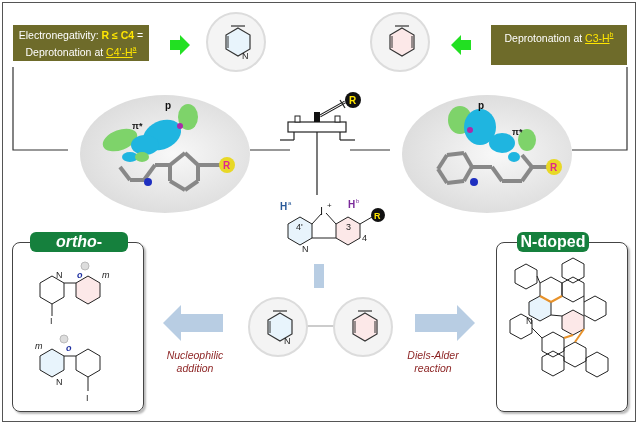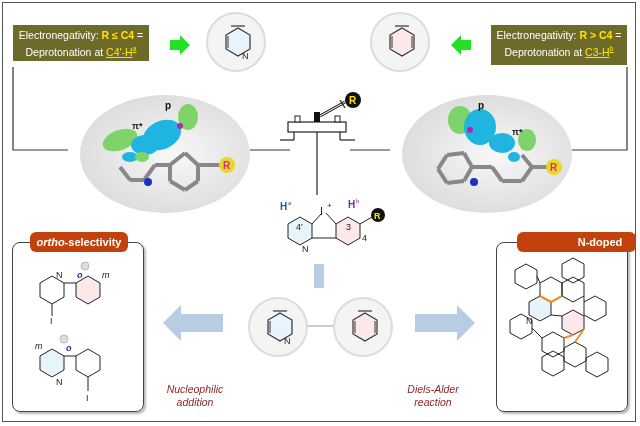--- a/index.html
+++ b/index.html
@@ -3,37 +3,36 @@
 <meta charset="utf-8">
 <style>
   html,body{margin:0;padding:0;background:#fff;}
   body{width:640px;height:426px;position:relative;overflow:hidden;font-family:"Liberation Sans",sans-serif;}
   .frame{position:absolute;left:2px;top:2px;width:634px;height:420px;border:1.5px solid #555;box-sizing:border-box;}
   .box-label{position:absolute;background:#6e6b2a;color:#fff;font-size:10.5px;line-height:14px;text-align:center;padding:3px 4px;box-sizing:border-box;}
   .box-label .hl{color:#ffe600;font-weight:bold;}
   .box-label .hl2{color:#ffe600;text-decoration:underline;}
   .bubble{position:absolute;border-radius:50%;background:#f4f4f4;border:2px solid #dcdcdc;box-sizing:border-box;}
   .panel{position:absolute;border:1.5px solid #444;border-radius:8px;box-sizing:border-box;box-shadow:2px 2px 2px #bbb;}
-  .tag{position:absolute;background:#c2410c;color:#fff;font-size:11px;font-weight:bold;border-radius:6px;text-align:center;line-height:20px;height:20px;}
-  .red-label{position:absolute;color:#8a1f1f;font-style:italic;font-size:10.5px;text-align:center;line-height:13px;margin-top:34px;}
+  .tag{position:absolute;background:#15803d;color:#fff;font-size:16px;font-weight:bold;border-radius:6px;text-align:center;line-height:20px;height:20px;}
+  .red-label{position:absolute;color:#8a1f1f;font-style:italic;font-size:10.5px;text-align:center;line-height:13px;}
   svg{position:absolute;overflow:visible;}
   .ovl{position:absolute;border-radius:50%;background:radial-gradient(ellipse at 55% 50%, #f8f8f8 0%, #dedede 70%, #c9c9c9 100%);}
 </style>
 </head>
 <body>
 
 <div class="frame"></div>
 
 <div class="box-label" style="left:13px;top:25px;width:136px;height:36px;">
   <div><span>Electronegativity: </span><span class="hl">R ≤ C4</span><span> =</span></div>
   <div><span>Deprotonation at </span><span class="hl2">C4'-H</span><sup class="hl2" style="font-size:7px">a</sup></div>
 </div>
 
 <div class="box-label" style="left:491px;top:25px;width:136px;height:40px;">
-  <div><span>Electronegativity: </span><span class="hl">R &gt; C4</span><span> =</span></div>
   <div><span>Deprotonation at </span><span class="hl2">C3-H</span><sup class="hl2" style="font-size:7px">b</sup></div>
 </div>
 
 <svg style="left:170px;top:35px;" width="22" height="20">
     <polygon points="0,5 10,5 10,0 20,10 10,20 10,15 0,15" fill="#22e022"></polygon>
   </svg>
 <svg style="left:449px;top:35px;" width="22" height="20">
     <polygon points="22,5 12,5 12,0 2,10 12,20 12,15 22,15" fill="#22e022"></polygon>
   </svg>
 
@@ -214,21 +213,21 @@
   <line x1="34" y1="21" x2="46" y2="21" stroke="#222" stroke-width="1"></line>
   <line x1="58" y1="42" x2="58" y2="56" stroke="#222" stroke-width="1"></line>
   <circle cx="34" cy="4" r="4" fill="#ddd" stroke="#bbb"></circle>
   <text x="26" y="50" font-size="9" fill="#222">N</text>
   <text x="36" y="16" font-size="9" font-weight="bold" font-style="italic" fill="#1e2fa0">o</text>
   <text x="5" y="14" font-size="9" font-style="italic" fill="#222">m</text>
   <text x="56" y="66" font-size="9" fill="#222">I</text>
 </svg>
 
 <div class="panel" style="left:496px;top:242px;width:132px;height:170px;"></div>
-<div class="tag" style="left:517px;top:232px;width:72px;padding-left:47px;">N-doped PAHs</div>
+<div class="tag" style="left:517px;top:232px;width:72px;">N-doped PAHs</div>
 <svg style="left:500px;top:258px;" width="125" height="150">
   <g fill="none" stroke="#222" stroke-width="1">
     <polygon points="15,12 26,6 37,12 37,25 26,31 15,25"></polygon>
     <polygon points="62,6 73,0 84,6 84,19 73,25 62,19"></polygon>
     <polygon points="40,25 51,19 62,25 62,38 51,44 40,38"></polygon>
     <polygon points="62,25 73,19 84,25 84,38 73,44 62,38"></polygon>
     <polygon points="84,44 95,38 106,44 106,57 95,63 84,57"></polygon>
     <line x1="37" y1="18" x2="40" y2="25"></line>
     <line x1="84" y1="38" x2="84" y2="44"></line>
   </g>

